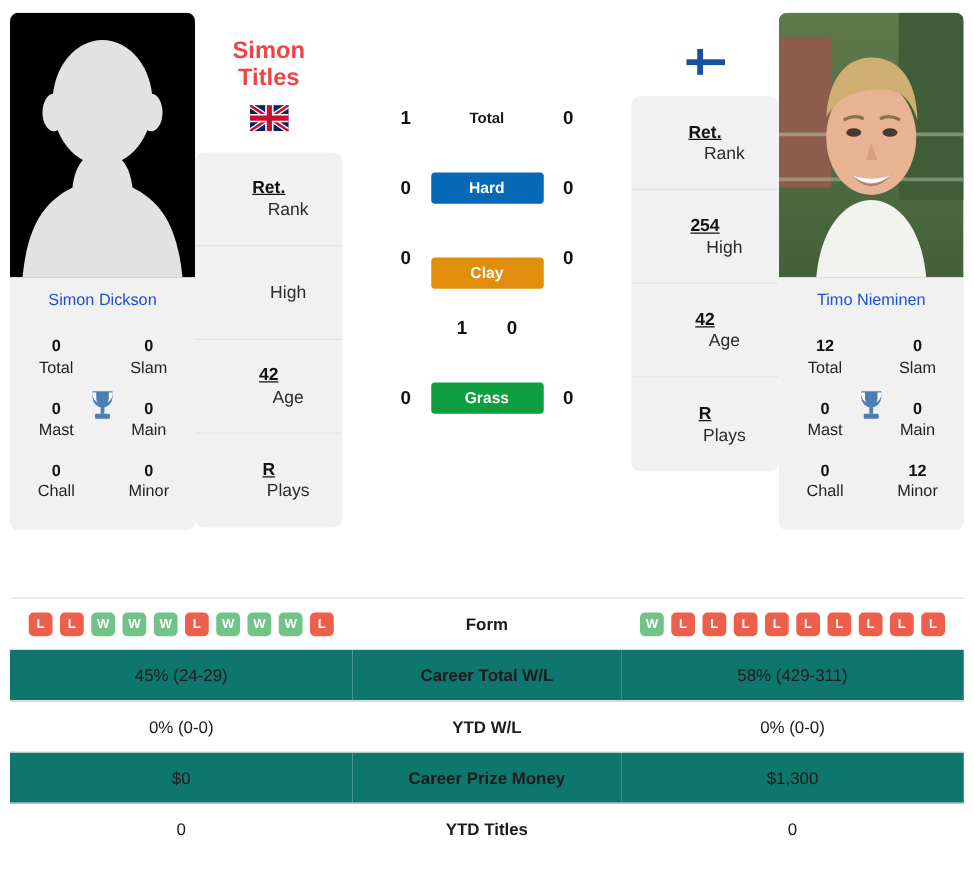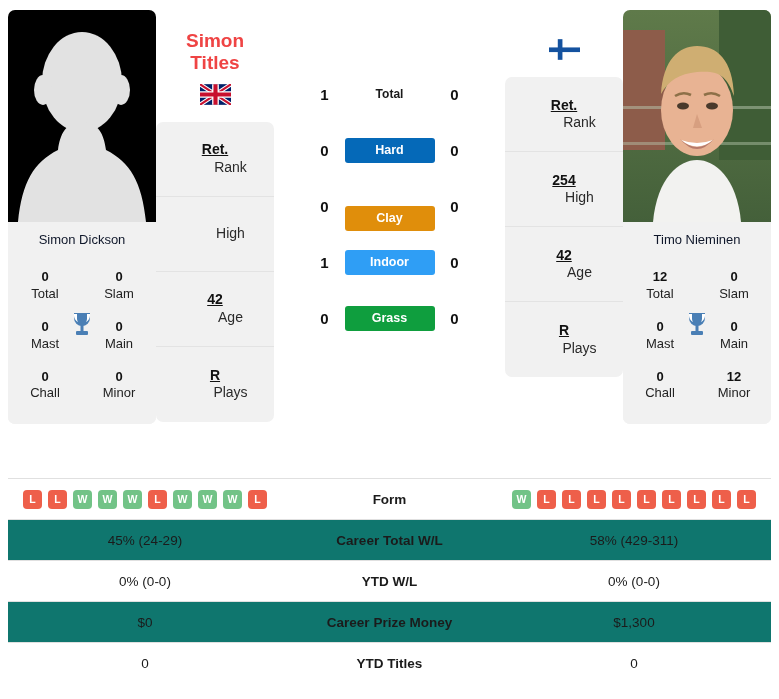--- a/index.html
+++ b/index.html
@@ -27,21 +27,21 @@
     flex: 0 0 148px;
     background: #f1f1f1;
     border-radius: 7px;
     overflow: hidden;
   }
   .photo-frame { width: 148px; height: 212px; overflow: hidden; position: relative; }
   .photo-frame svg { display: block; width: 100%; height: 100%; }
   .photo-caption {
     text-align: center;
     font-size: 13px;
-    color: #0f172a;
+    color: #1d4ed8;
     padding: 10px 2px 12px 2px;
     background: #f1f1f1;
   }
 
   
   .name-col {
     flex: 0 0 118px;
     width: 118px;
     padding-top: 20px;
     display: flex;
@@ -283,23 +283,20 @@
       </div>
       <div class="h2h-row">
         <div class="h2h-score">0</div>
         <div class="h2h-mid">
           <span class="surface-pill" id="pill-1" style="background: rgb(224, 142, 11); margin-top: 24px;">Clay</span>
         </div>
         <div class="h2h-score">0</div>
       </div>
       <div class="h2h-row">
         <div class="h2h-score">1</div>
-        <div class="h2h-mid">
-          <span class="surface-pill" id="pill-2" style="background: rgb(47, 158, 245);">Indoor</span>
-        </div>
         <div class="h2h-score">0</div>
       </div>
       <div class="h2h-row">
         <div class="h2h-score">0</div>
         <div class="h2h-mid">
           <span class="surface-pill" id="pill-3" style="background: rgb(15, 158, 62);">Grass</span>
         </div>
         <div class="h2h-score">0</div>
       </div>
     </div>

